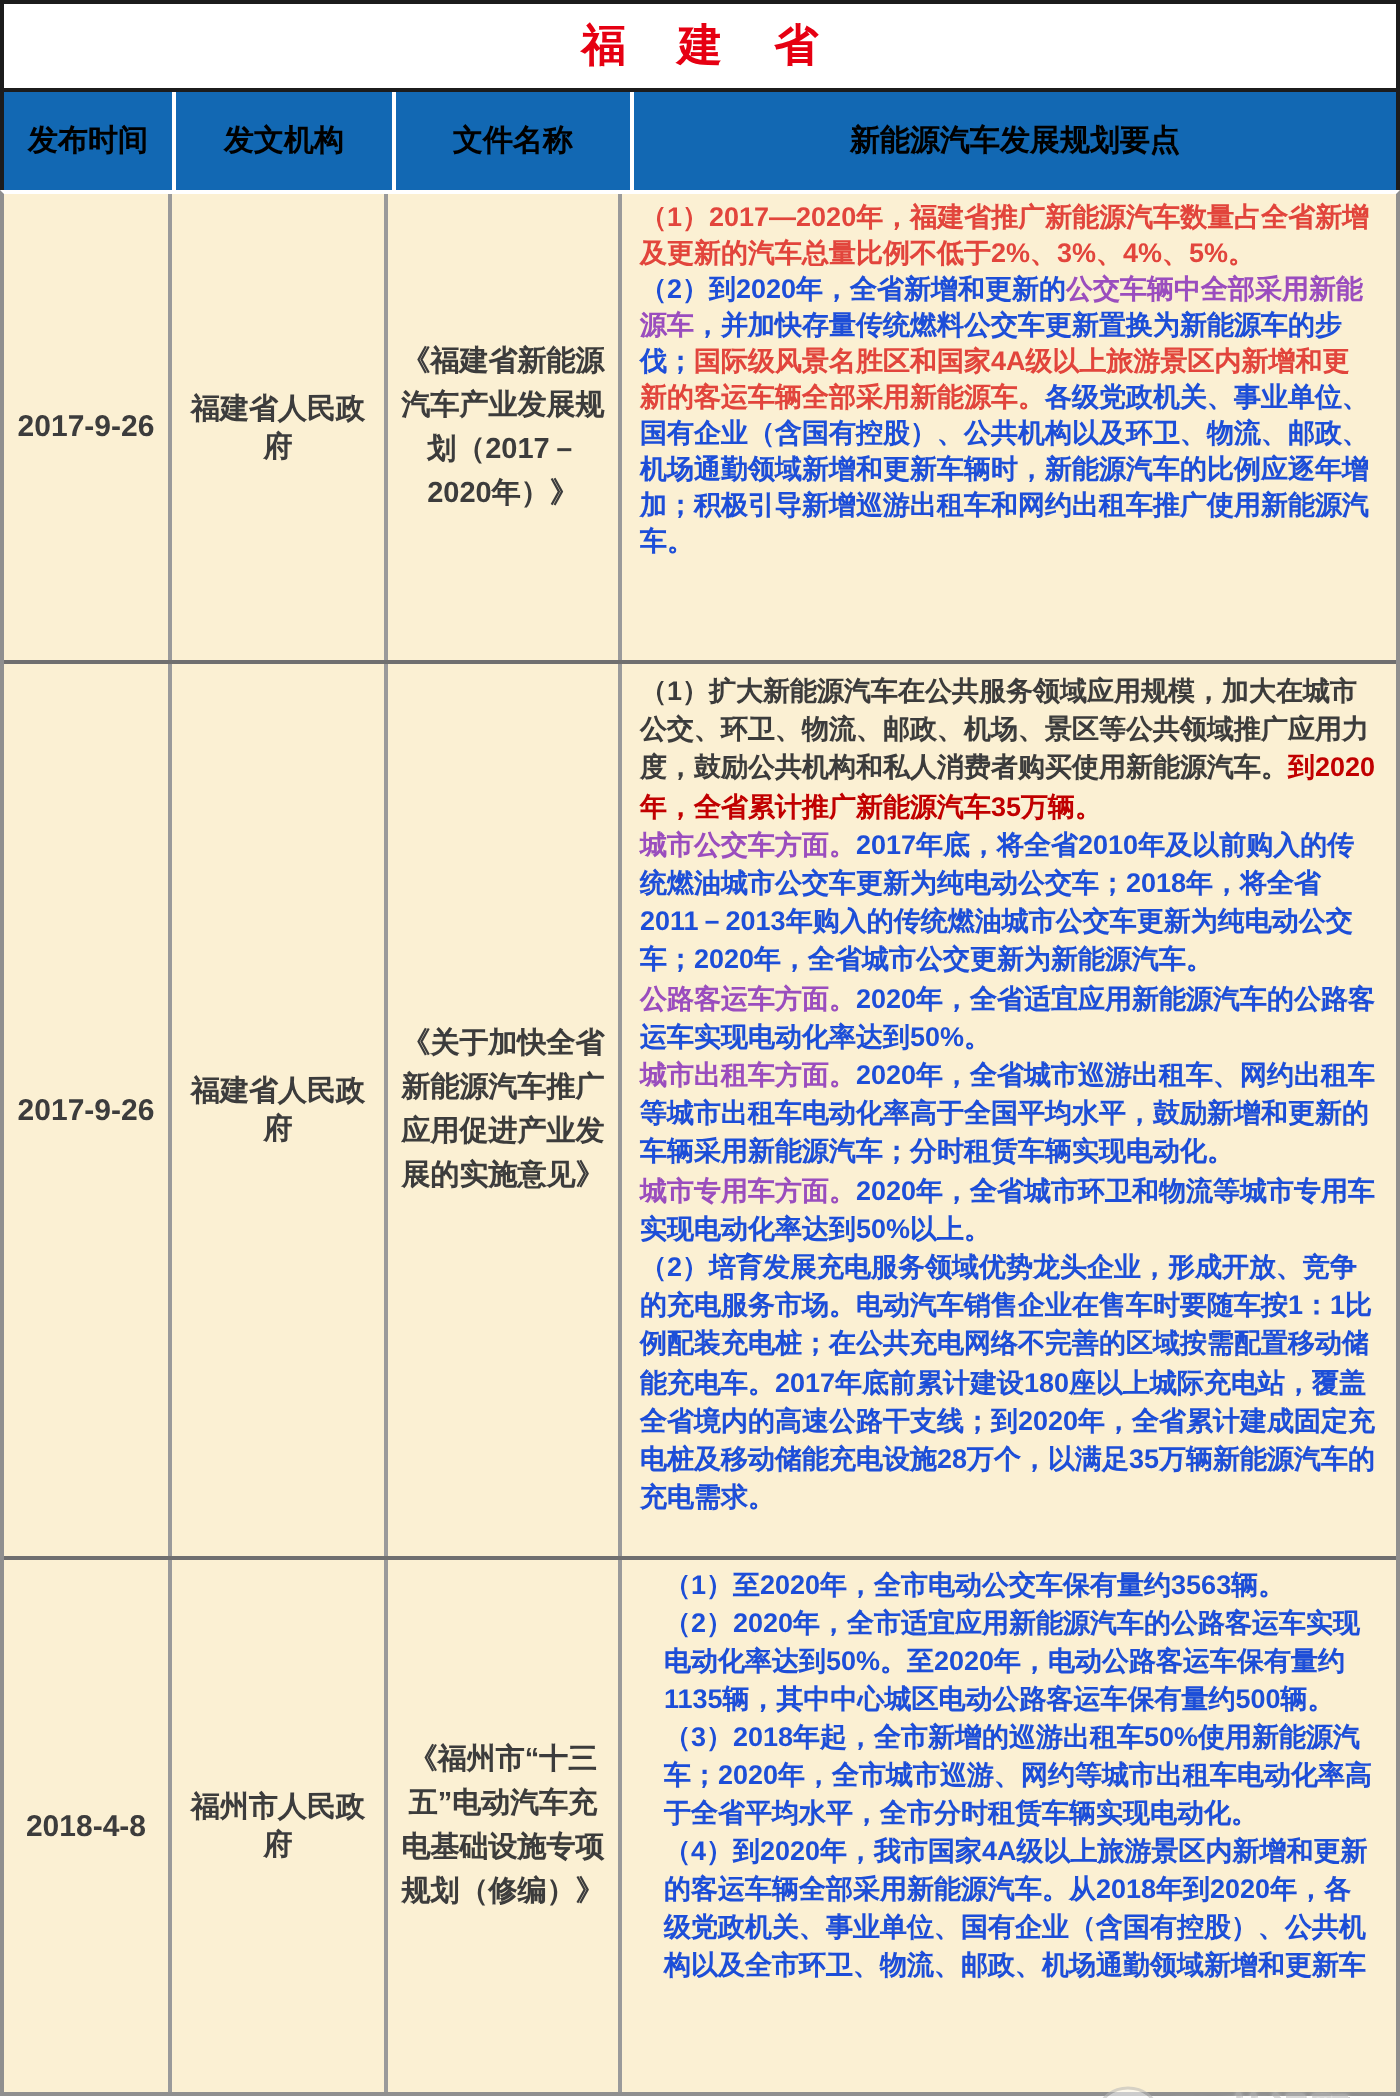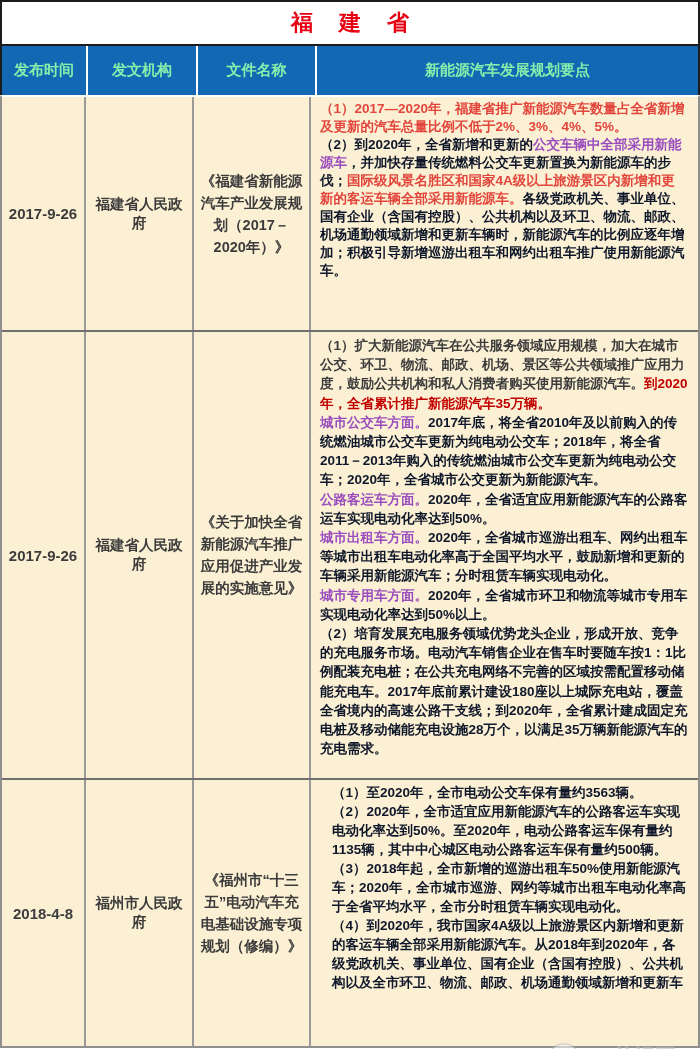--- a/index.html
+++ b/index.html
@@ -21,21 +21,21 @@
     color:#e60012; font-size:22px; font-weight:bold; letter-spacing:10px;
     padding-left:10px;
   }
 
   
   .header-row{
     display:flex; height:49px; background:#ffffff;
     border-left:2px solid #1c1c1c; border-right:2px solid #1c1c1c;
   }
   .hcell{
-    background:#1268b3; color:#86efac; font-weight:bold; font-size:15px;
+    background:#1268b3; color:#000000; font-weight:bold; font-size:15px;
     display:flex; align-items:center; justify-content:center;
     margin-right:2px;
   }
   .hcell:last-child{ margin-right:0; }
   .hc1{ width:84px; } .hc2{ width:108px; } .hc3{ width:117px; } .hc4{ flex:1; }
 
   
   .tbody{
     border-left:2px solid #8f8f8f; border-right:2px solid #8f8f8f;
     border-bottom:2px solid #8f8f8f;
@@ -54,21 +54,21 @@
   .c-points{
     flex:1; border-right:none; display:block; text-align:left;
     padding:3px 10px 0 9px; font-size:13.5px; color:#3c3c3c;
   }
   .row-h1 .c-points{ line-height:18px;  height:233px; }
   .row-h2 .c-points{ line-height:19.2px; height:446px; padding-top:4px; }
   .row-h3 .c-points{ line-height:19px;  height:213px;padding-left:21px; }
   .row-h1{ height:235px; } .row-h2{ height:448px; } .row-h3{ height:266px; }
 
   p.pt{ margin:0; font-weight:600; }
-  .seg-normal { color:#0f172a; }
+  .seg-normal { color:#1d4ed8; }
   .seg-bold   { color:#3c3c3c; font-weight:bold; }
   .seg-red    { color:#e2453c; }
   .seg-crimson{ color:#c10000; font-weight:bold; }
   .seg-purple { color:#9a4dbe; }
 
   
   .watermark{
     position:absolute; left:548px; top:1036px; width:150px; height:42px;
     display:flex; align-items:center; opacity:0.55; pointer-events:none;
   }

